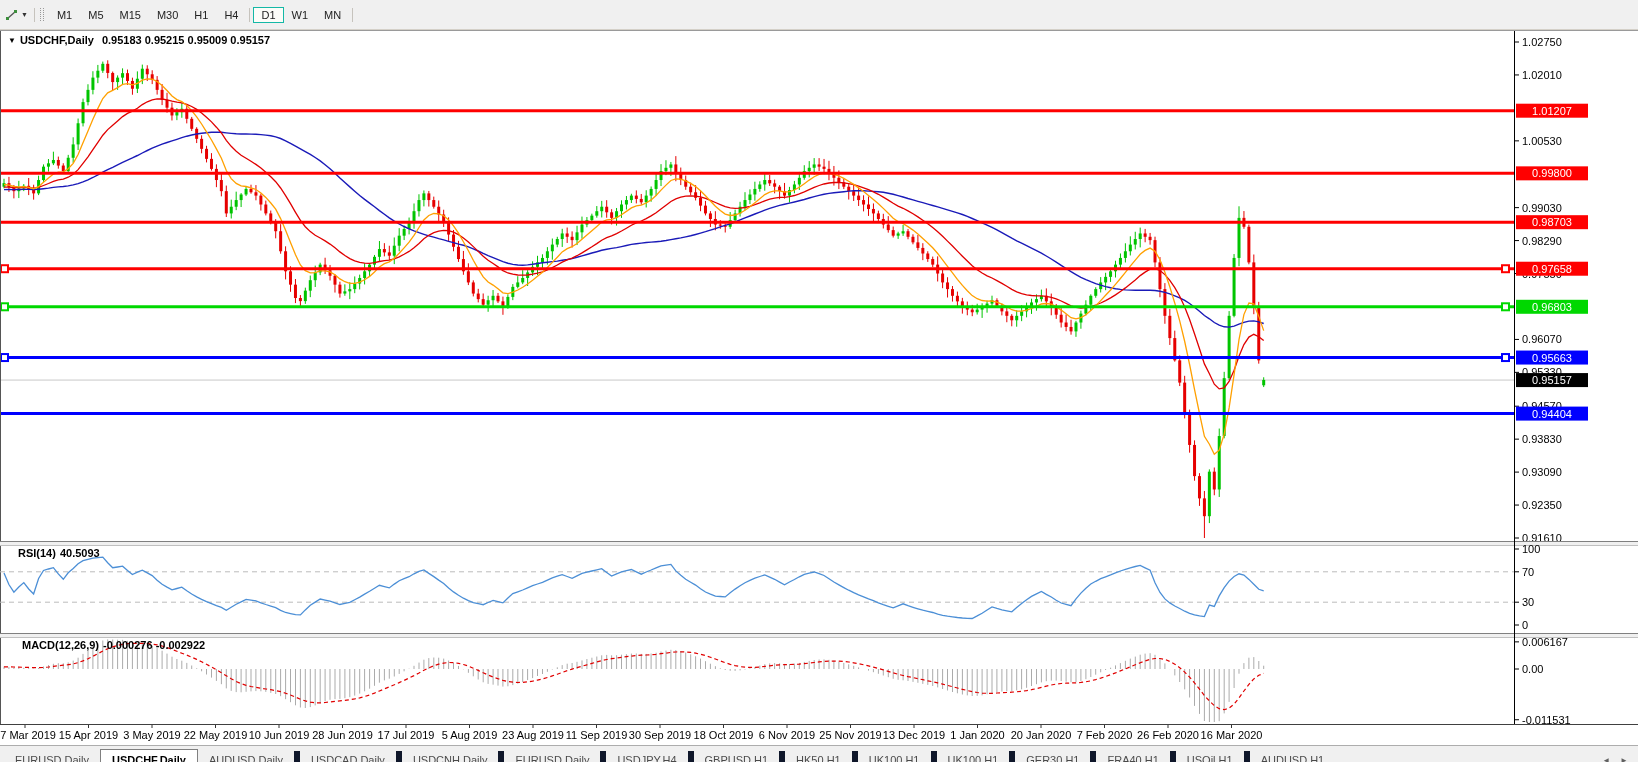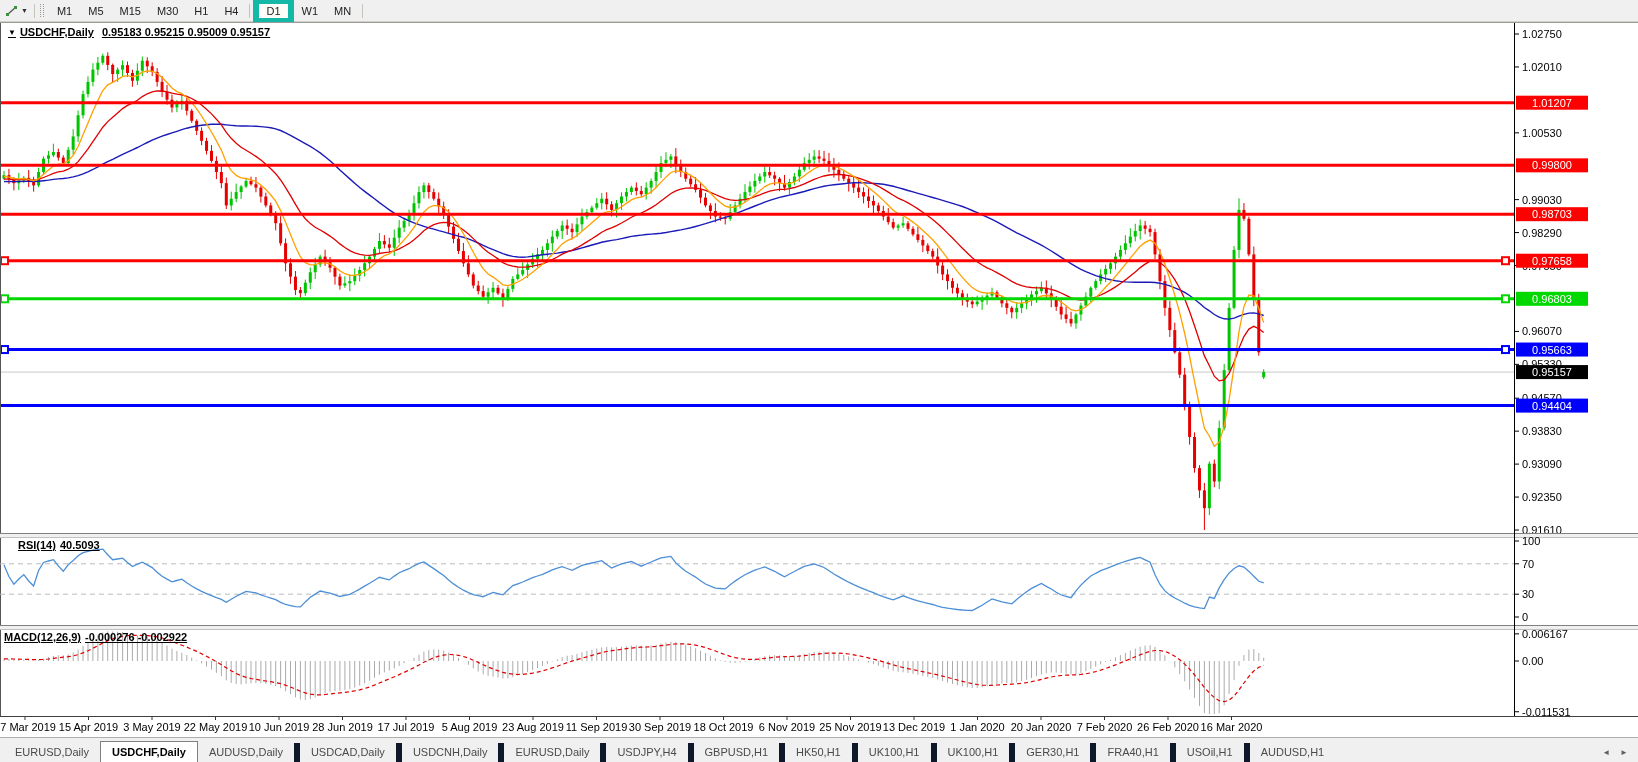--- a/index.html
+++ b/index.html
@@ -1,37 +1,37 @@
 <!DOCTYPE html>
 <html><head>
 <meta charset="utf-8">
 <style>
   * { box-sizing: border-box; }
   html,body { margin:0; padding:0; width:1638px; height:762px; overflow:hidden;
     font-family:"Liberation Sans", sans-serif; background:#f0f0f0; }
 
   
-  .toolbar { height:22px; background:#f0f0f0; display:flex; align-items:center;
+  .toolbar { height:30px; background:#f0f0f0; display:flex; align-items:center;
     border-bottom:1px solid #d4d0c8; font-size:11px; color:#222; padding-left:2px; }
   .tool-icon-group { display:flex; align-items:center; gap:2px; padding:0 3px; }
   .caret { font-size:7px; color:#333; }
   .grip { width:4px; height:13px; border-left:1px dotted #999; border-right:1px dotted #999; margin:0 5px 0 2px; }
   .tb-sep { width:1px; height:14px; background:#c6c3bd; margin:0 3px; }
   .tf-btn { padding:1px 7px; cursor:default; border:1px solid transparent; }
-  .tf-btn.active { background:#fcfcf8; border:6px solid #14b8a6; }
+  .tf-btn.active { background:#fcfcf8; border:1px solid #14b8a6; }
 
   
   .chart-area { position:relative; width:1638px; height:715px; background:#ffffff; }
   .chart-area svg { position:absolute; left:0; top:0; }
-  .overlay-label { position:absolute; font-size:11px; color:#000; white-space:nowrap; z-index:3;text-decoration:underline; }
+  .overlay-label { position:absolute; font-size:11px; color:#000; white-space:nowrap; z-index:3; }
   #chart-title { left:8px; top:4px; font-weight:700; }
   #chart-title .arrow { font-size:8px; vertical-align:1px; margin-right:4px; }
   #chart-title .ohlc { margin-left:8px; }
   #rsi-label { left:18px; top:517px; font-weight:700; }
-  #macd-label { left:4px; top:609px; font-weight:700; }
+  #macd-label { left:22px; top:609px; font-weight:700; }
   #rsi-label span, #macd-label span { margin-right:4px; }
 
   
   .tabbar { height:29px; background:#f0f0f0; border-top:1px solid #adadad;
     display:flex; align-items:center; font-size:11px; position:relative; padding-left:4px; }
   .tab { height:19px; line-height:18px; padding:0 11px; color:#4a4a4a; cursor:default; }
   .tab:not(.active) + .tab:not(.active) { border-left:6px solid #0f172a; }
   .tab.active { background:#ffffff; border:1px solid #808080; border-bottom:1px solid #ffffff;
     color:#000; font-weight:700; height:22px; line-height:20px; }
   .tab-arrows { margin-left:auto; margin-right:10px; color:#606060; font-size:8px; display:flex; gap:10px; }

